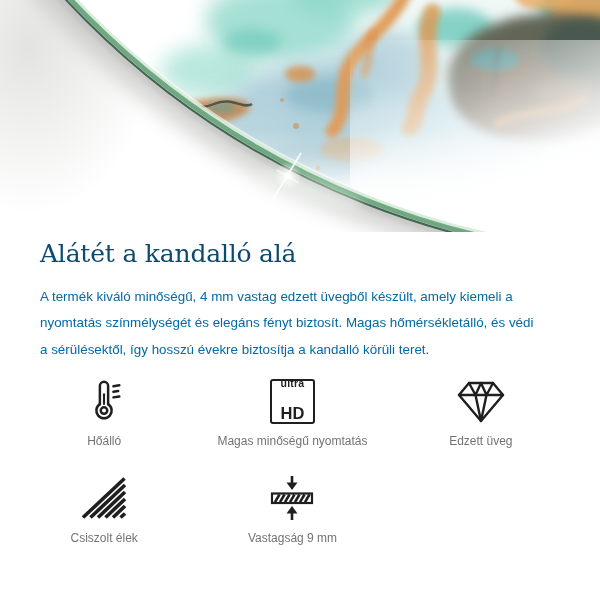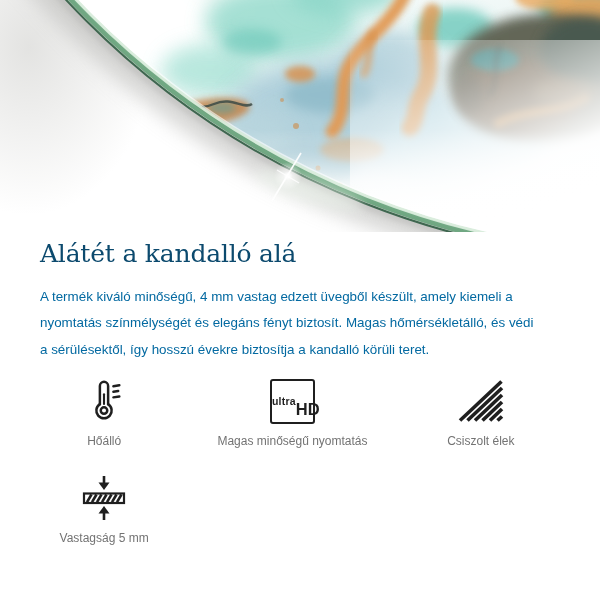--- a/index.html
+++ b/index.html
@@ -34,21 +34,21 @@
     row-gap:26px;
     justify-items:center;
   }
   .feature { display:flex; flex-direction:column; align-items:center; text-align:center; }
   .icon-box { height:48px; display:flex; align-items:center; justify-content:center; color:#1f1f1f; }
   .feature .label { margin-top:9px; font-size:12px; line-height:14px; color:#737373; }
 
   .hd-badge {
     width:45px; height:45px;
     border:2.6px solid #1f1f1f; border-radius:3px;
-    display:flex; align-items:center; justify-content:space-between;
+    display:flex; flex-direction:column; align-items:center; justify-content:flex-end;
     color:#1f1f1f;
   }
   .hd-badge .hd-top { font-size:10.5px; font-weight:700; line-height:11px; letter-spacing:.2px; }
   .hd-badge .hd-bottom { font-size:16.5px; font-weight:800; line-height:17px; margin-top:16px; }
 </style>
 </head>
 <body>
 
 <div class="page">
 
@@ -196,20 +196,31 @@
       <div class="icon-box">
         <div class="hd-badge">
           <span class="hd-top">ultra</span>
           <span class="hd-bottom">HD</span>
         </div>
       </div>
       <div class="label">Magas minőségű nyomtatás</div>
     </div>
 
 
+    <div class="feature">
+      <div class="icon-box">
+        <svg width="54" height="46" viewBox="0 0 54 46" fill="none" stroke="currentColor" stroke-width="2.4" stroke-linejoin="round" stroke-linecap="round">
+          <path d="M5 17 L15 5 H39 L49 17 L27 43 Z"></path>
+          <path d="M5 17 H49"></path>
+          <path d="M15 5 L21.5 17 L27 5 L32.5 17 L39 5"></path>
+          <path d="M21.5 17 L27 43 L32.5 17"></path>
+        </svg>
+      </div>
+      <div class="label">Edzett üveg</div>
+    </div>
 
     <div class="feature">
       <div class="icon-box">
         <svg width="48" height="44" viewBox="0 0 48 44" stroke="currentColor" stroke-width="3.6" fill="none">
           <path d="M3 41.5 L44.5 2.5"></path>
           <path d="M10.5 41.5 L45 9"></path>
           <path d="M18 41.5 L45 16"></path>
           <path d="M25.5 41.5 L45 23"></path>
           <path d="M33 41.5 L45 30"></path>
           <path d="M40.5 41.5 L45 37.5"></path>
@@ -230,17 +241,17 @@
               <path d="M27 28.2 L31.5 20.5"></path>
               <path d="M32 28.2 L36.5 20.5"></path>
             <path d="M37 28.2 L41.5 20.5"></path>
           </g>
           <path d="M24 2 V9.5" stroke-width="2.6"></path>
           <polygon points="18.5,8.5 29.5,8.5 24,16" fill="currentColor" stroke="none"></polygon>
           <path d="M24 46 V38.5" stroke-width="2.6"></path>
           <polygon points="18.5,39.5 29.5,39.5 24,32" fill="currentColor" stroke="none"></polygon>
         </svg>
       </div>
-      <div class="label">Vastagság 5 mm</div>
+      <div class="label">Vastagság 9 mm</div>
     </div>
 
   </div>
 </div>
 
 </body></html>

